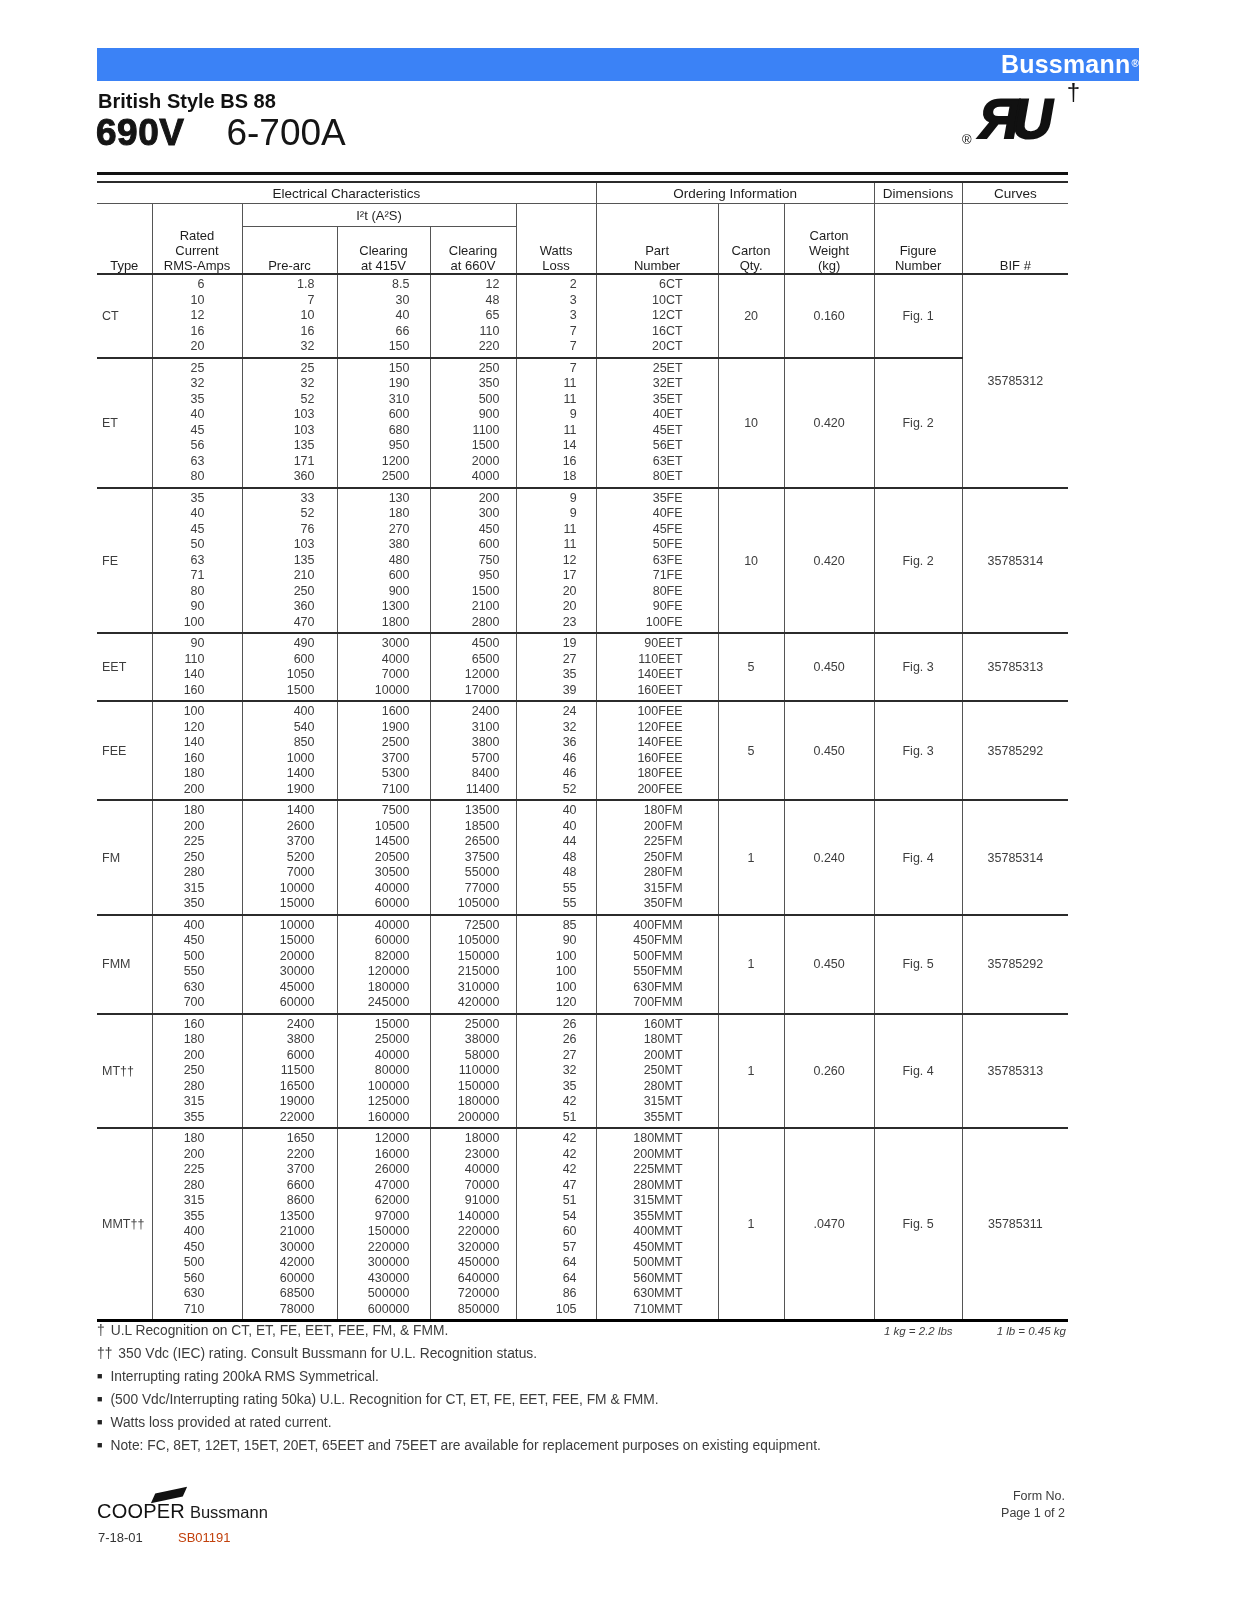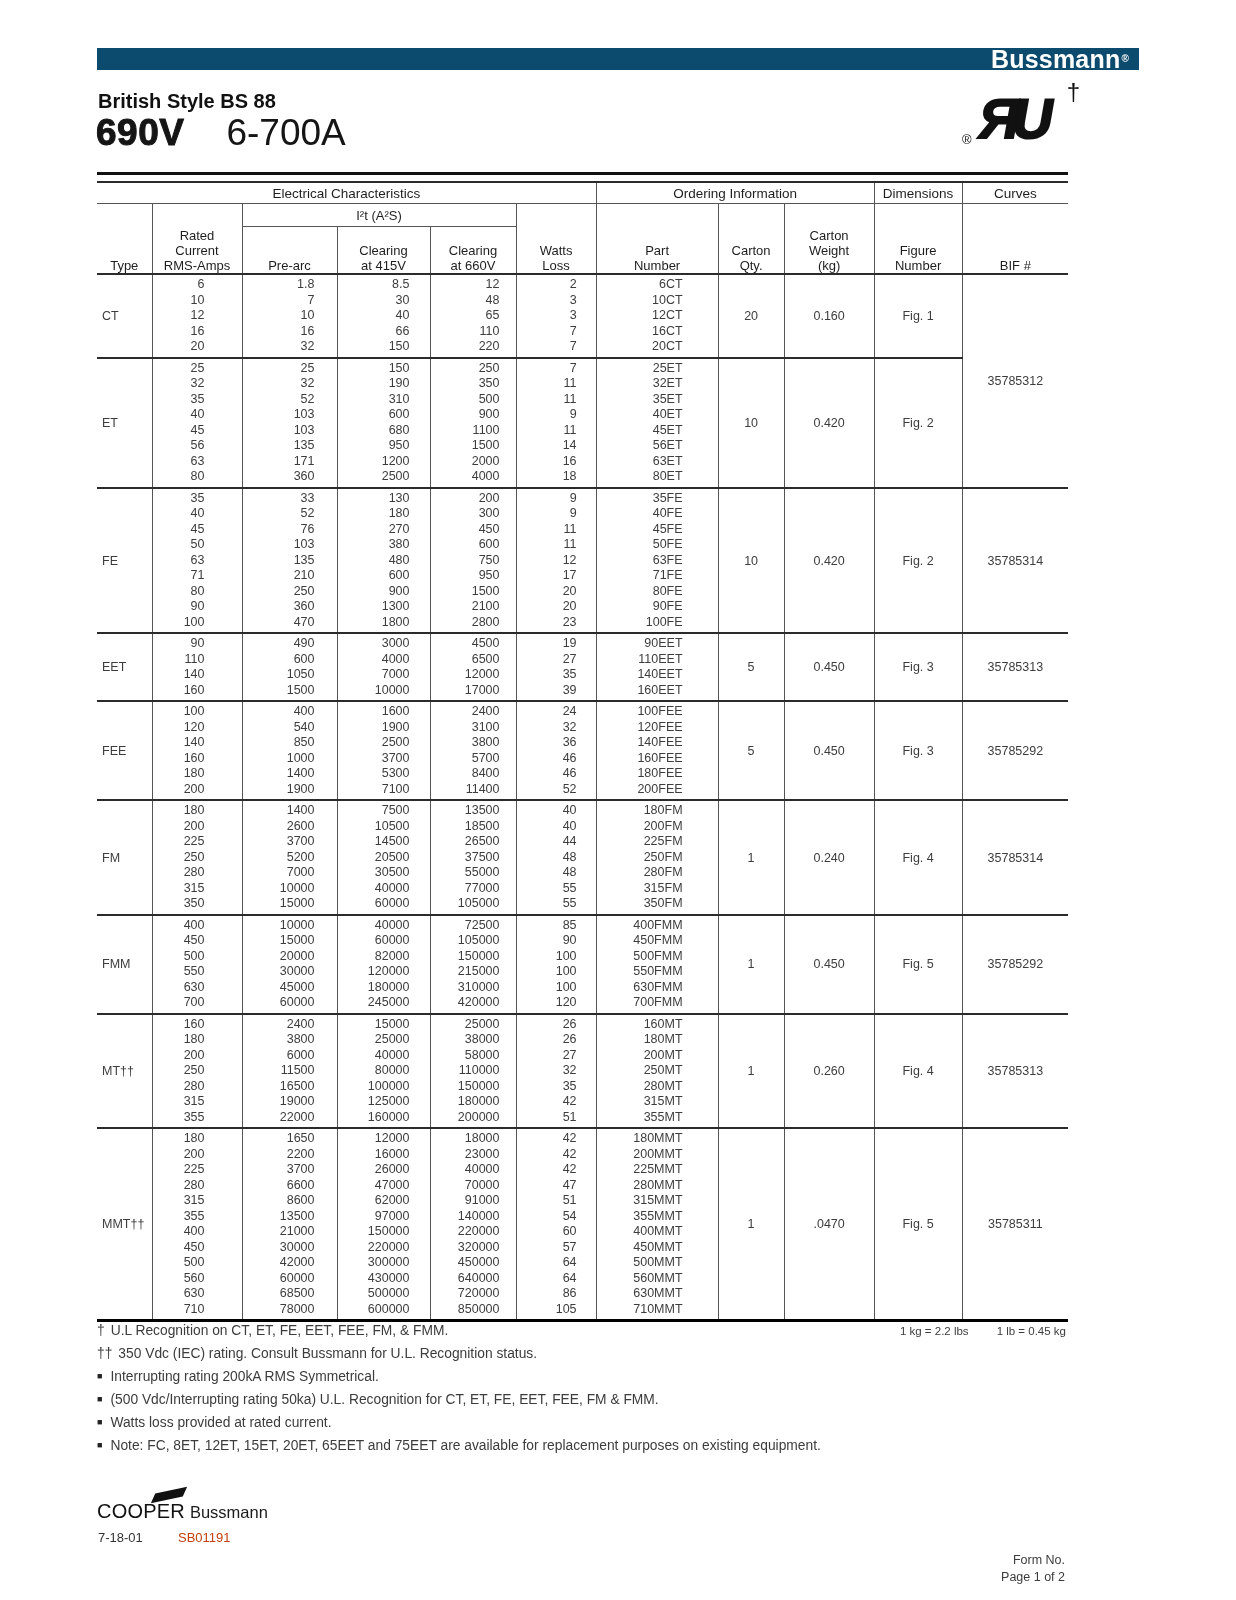--- a/index.html
+++ b/index.html
@@ -1,21 +1,21 @@
 <!DOCTYPE html>
 <html><head>
 <meta charset="utf-8">
 <style>
   html,body{margin:0;padding:0;background:#e8e8e8;}
   .page{position:relative;width:1236px;height:1600px;background:#fff;margin:0 auto;
         font-family:"Liberation Sans","DejaVu Sans",sans-serif;color:#222;overflow:hidden;}
 
   
-  .topbar{position:absolute;left:97px;top:48px;width:1042px;height:22px;background:#0c4a6e;
-          display:flex;align-items:center;justify-content:flex-end;padding-right:10px;box-sizing:border-box;}
+  .topbar{position:absolute;left:97px;top:48px;width:1042px;height:33px;background:#3b82f6;
+          display:flex;align-items:center;justify-content:flex-end;box-sizing:border-box;}
   .brand{color:#fff;font-weight:700;font-size:25px;letter-spacing:.2px;}
   .brand .reg{font-size:10px;vertical-align:6px;margin-left:1px;}
   .series{position:absolute;left:98px;top:90px;font-size:20px;font-weight:700;color:#111;text-align:right;}
   .titleline{position:absolute;left:96px;top:112px;font-size:37px;color:#151515;line-height:42px;}
   .volts{font-weight:700;-webkit-text-stroke:1px #151515;letter-spacing:.5px;}
   .ampr{font-weight:400;margin-left:42px;text-align:right;}
   .rule{position:absolute;left:97px;top:172px;width:971px;height:3px;background:#111;}
 
   .ulmark{position:absolute;left:962px;top:84px;width:120px;height:80px;}
   .ul-glyph{position:absolute;left:18px;top:2px;font-size:56px;font-weight:700;color:#111;
@@ -49,31 +49,31 @@
   .a5{text-align:right;padding-right:19px !important;}
   .a6{text-align:right;padding-right:35px !important;}
 
   
   .footnotes{position:absolute;left:97px;top:1322px;width:971px;font-size:13.8px;color:#3c3c3c;}
   .fn{position:relative;margin-bottom:6px;line-height:17px;}
   .fn.gap{}
   .fnm{margin-right:6px;}
   .fnm.sq{font-size:9px;vertical-align:2px;margin-right:8px;color:#222;}
   .conv{position:absolute;right:2px;top:1px;font-size:11.5px;color:#3c3c3c;}
-  .conv span{margin-left:28px;}
+  .conv span{margin-left:44px;font-style:italic;}
 
   
   .cooperlogo{position:absolute;left:97px;top:1500px;}
   .cooper-flag{position:absolute;left:58px;top:-10px;width:28px;height:10px;background:#111;
                transform:skewX(-35deg) rotate(-14deg);}
   .cooper-word{font-size:20px;font-weight:400;letter-spacing:.2px;color:#111;}
   .cooper-buss{font-size:16.5px;font-weight:400;color:#1c1c1c;margin-left:5px;}
   .footdate{position:absolute;left:98px;top:1530px;font-size:13px;color:#333;}
   .footsb{position:absolute;left:178px;top:1530px;font-size:13px;color:#c2410c;}
-  .footright{position:absolute;left:97px;top:1552px;width:968px;text-align:right;
+  .footright{position:absolute;left:97px;top:1488px;width:968px;text-align:right;
              font-size:12.5px;color:#3c3c3c;line-height:17px;}
 </style>
 </head>
 <body>
 
 <div class="page">
 
   <div class="topbar">
     <span class="brand"><span>Bussmann</span><span class="reg">®</span></span>
   </div>

